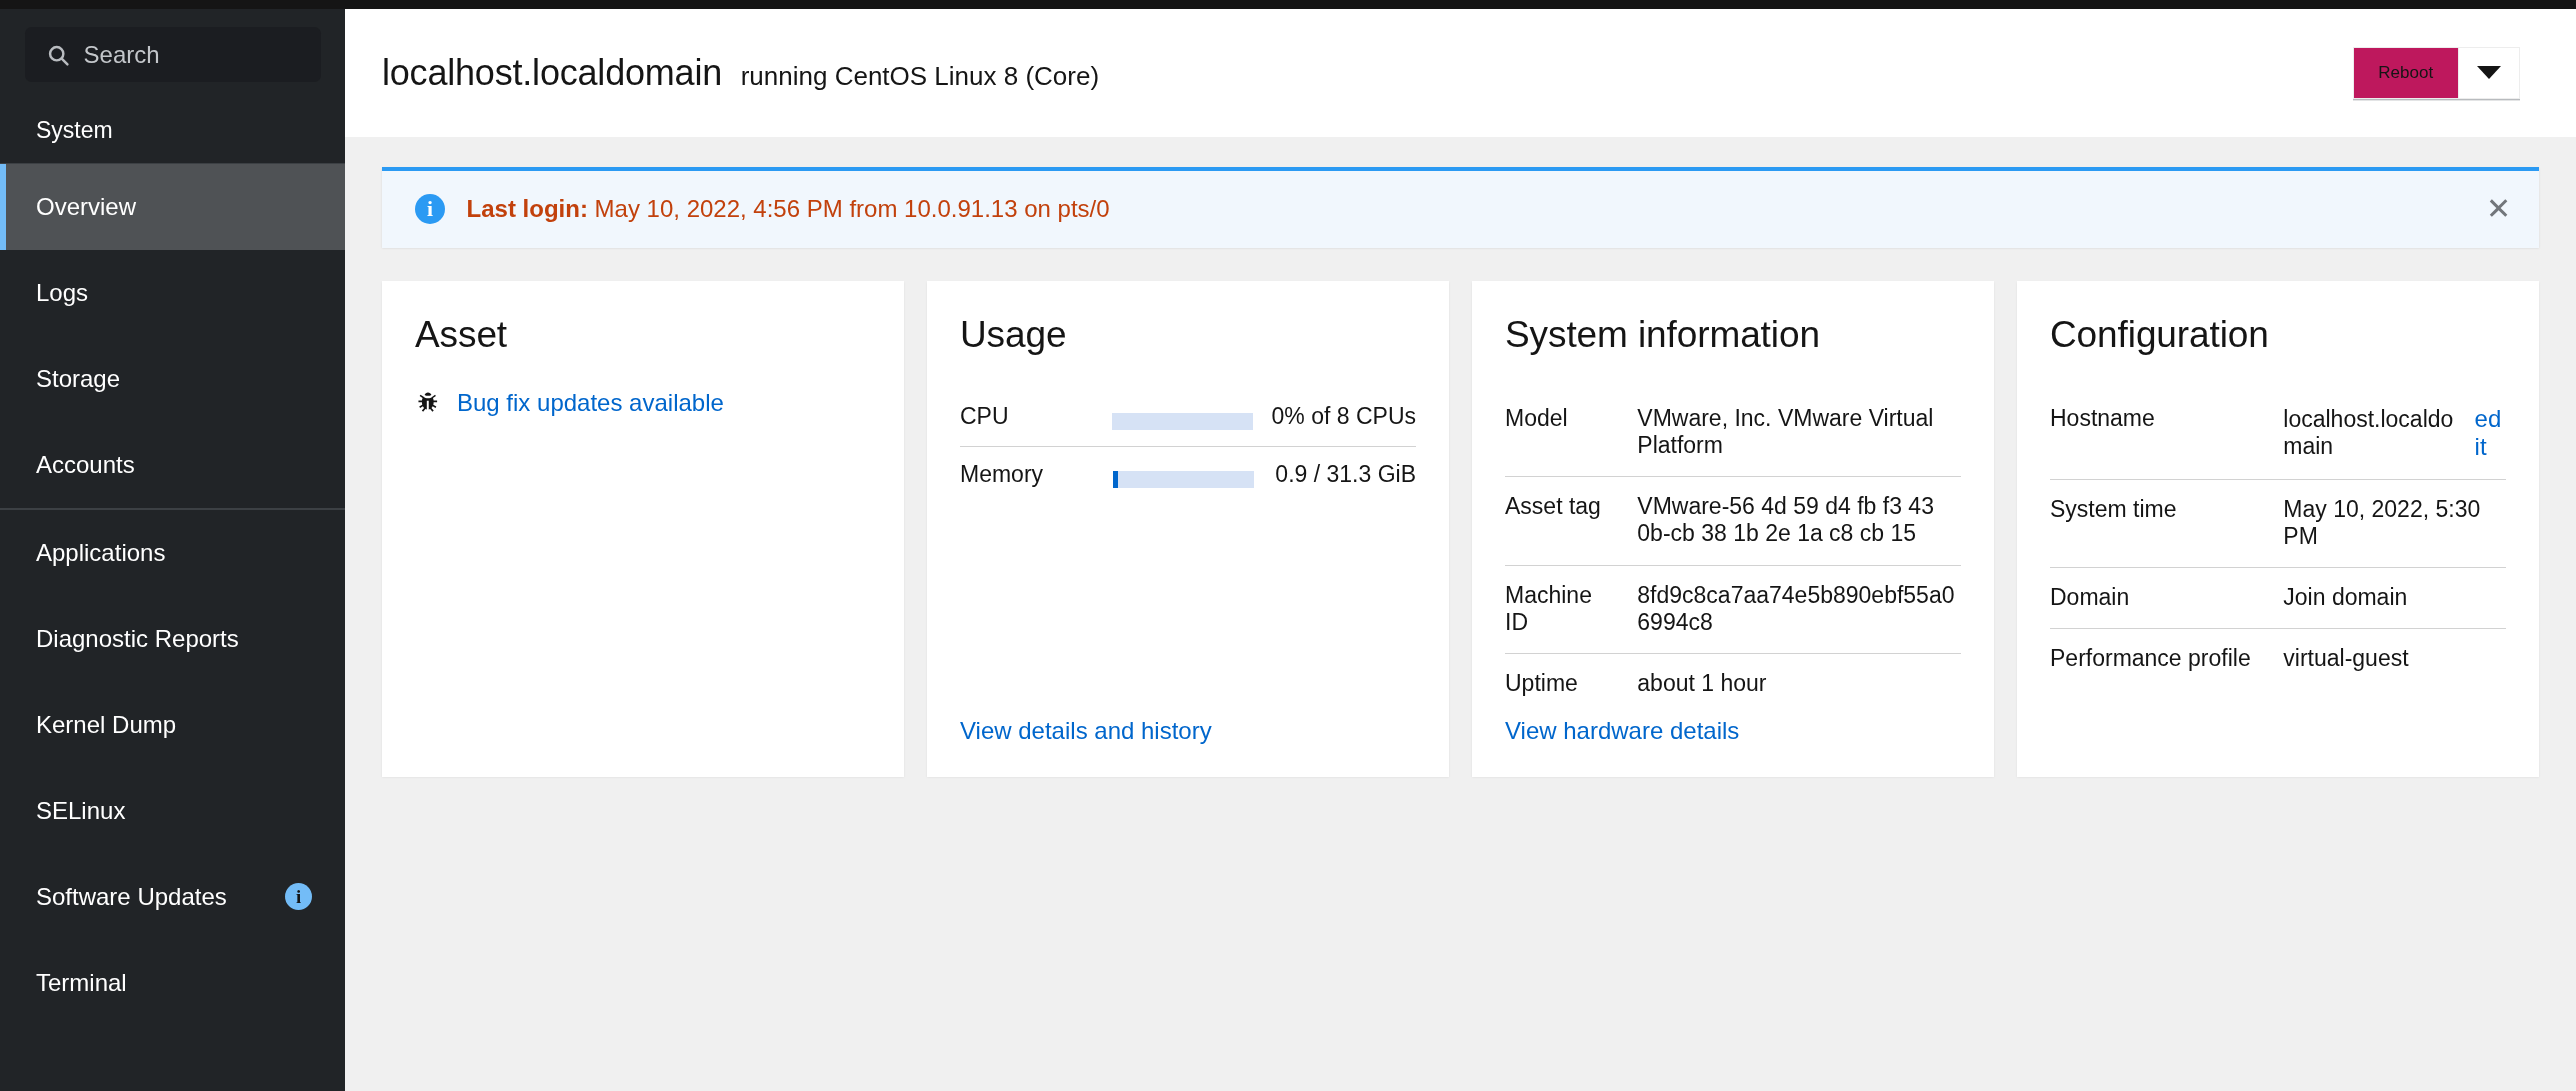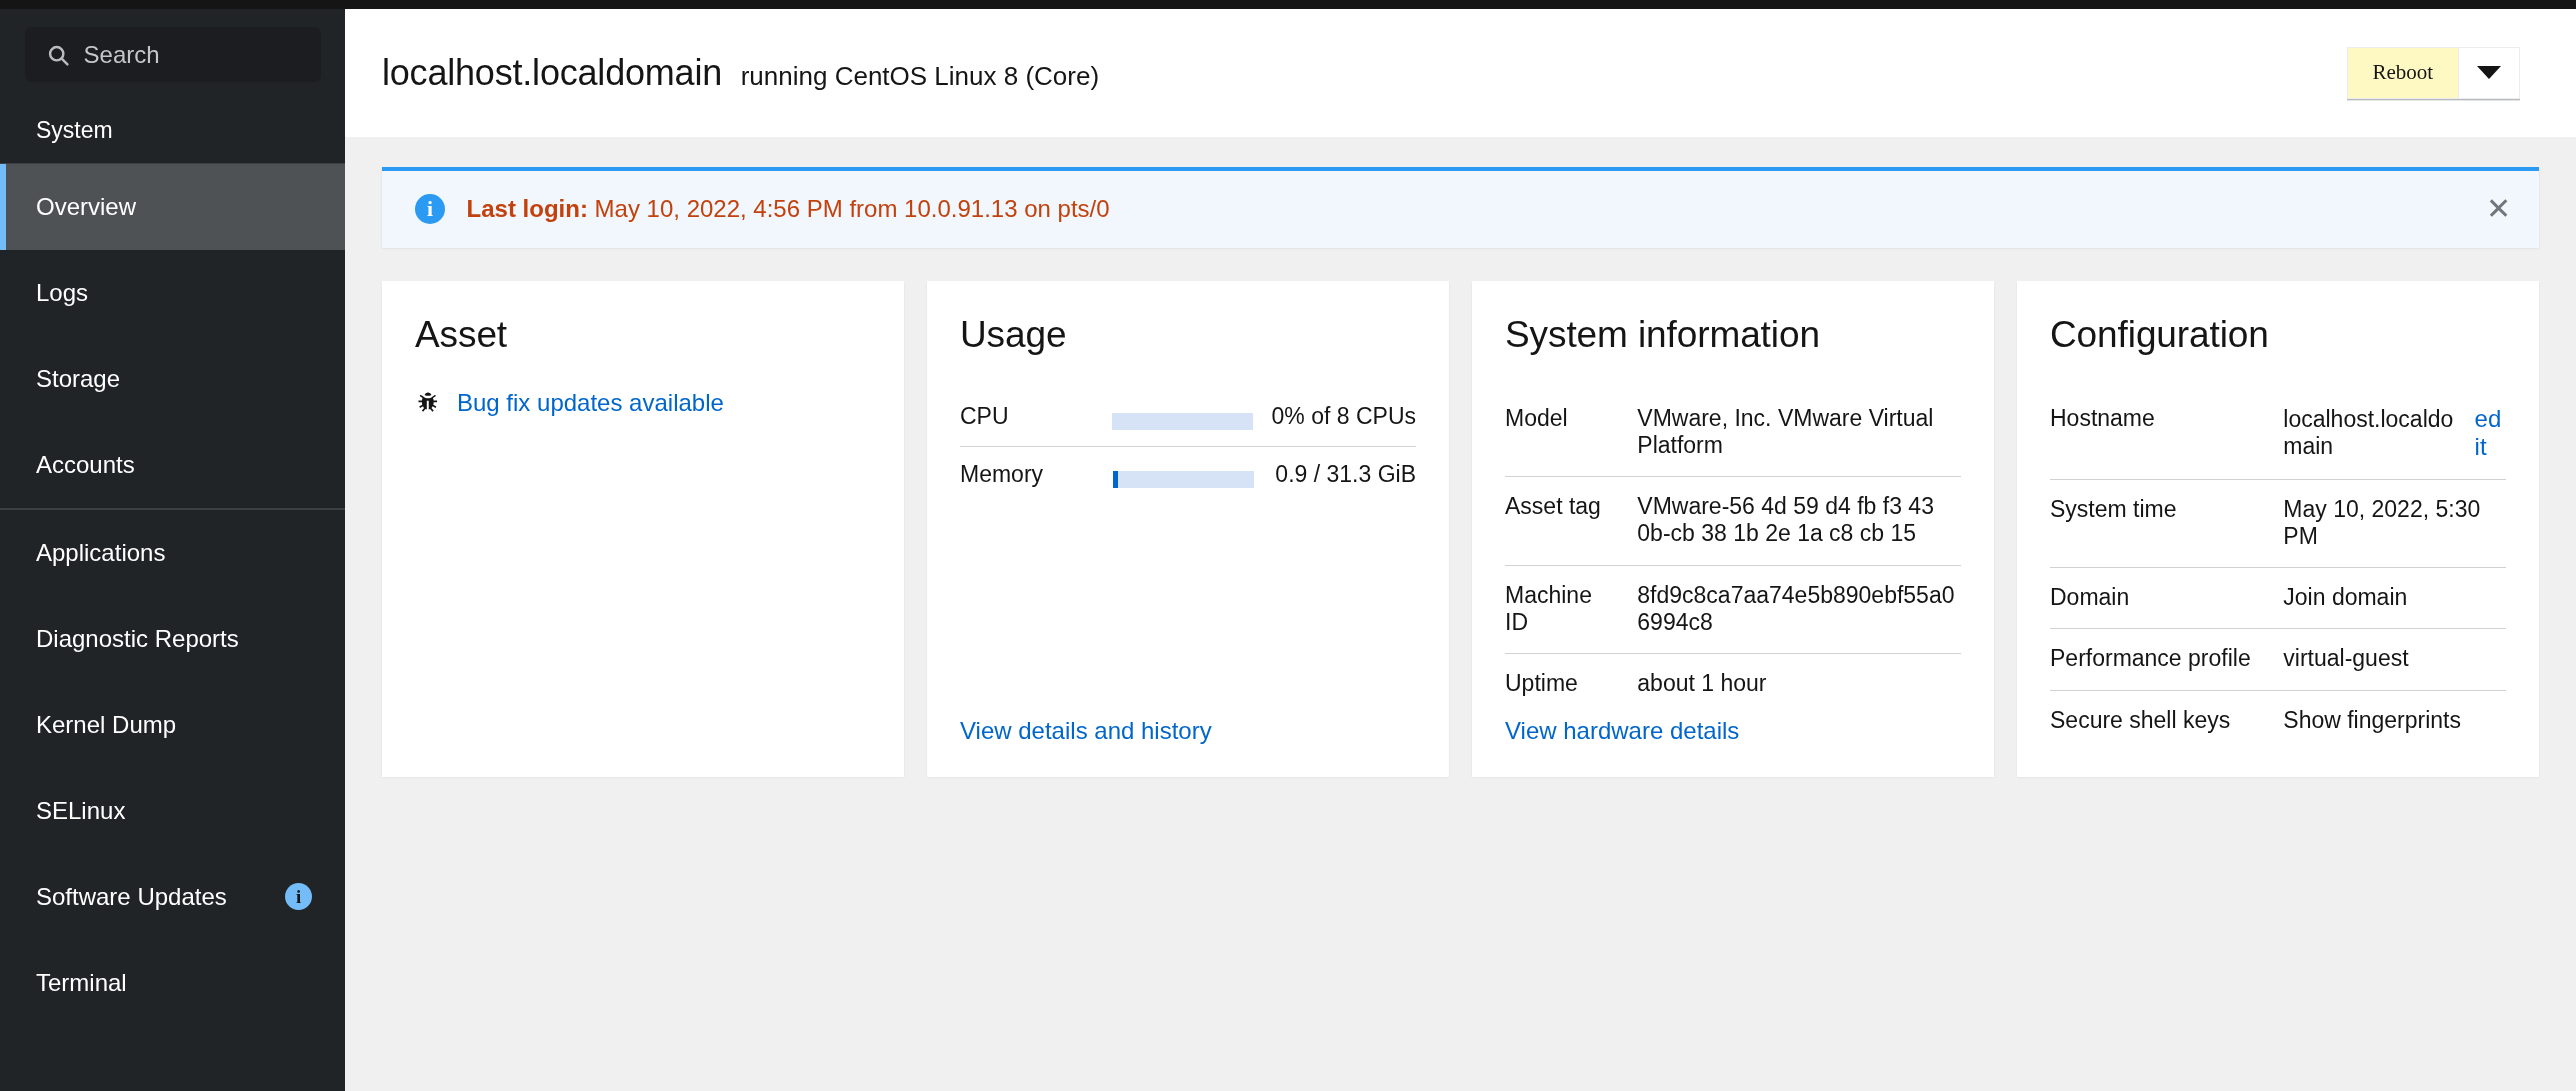--- a/index.html
+++ b/index.html
@@ -83,23 +83,23 @@
   .header-spacer { flex: 1 1 auto; }
   .split-button {
     display: flex; align-items: stretch;
     border: 1.4px solid #ededed;
     box-shadow: 0 1.4px 0 #b8bbbe;
     background: #ffffff;
     height: 52px;
   }
   .split-button .sb-main {
     display: flex; align-items: center;
-    padding: 0 24.5px; font-size: 21px; color: #151515;
-    background: #fef9c3; border: none;
-    font-family: Liberation Serif, serif;
+    padding: 0 24.5px; font-size: 17px; color: #151515;
+    background: #be185d; border: none;
+    font-family: Liberation Sans, sans-serif;
     white-space: nowrap;
   }
   .split-button .sb-sep { width: 1.4px; background: #ededed; }
   .split-button .sb-caret {
     display: flex; align-items: center; justify-content: center;
     width: 60px; background: #ffffff; border: none;
   }
   .caret-glyph {
     width: 0; height: 0;
     border-left: 12.2px solid transparent;
@@ -361,24 +361,20 @@
               <a class="info-val link">May 10, 2022, 5:30 PM</a>
             </div>
             <div class="info-row cfg-row">
               <span class="info-key">Domain</span>
               <a class="info-val link">Join domain</a>
             </div>
             <div class="info-row cfg-row">
               <span class="info-key">Performance profile</span>
               <a class="info-val link">virtual-guest</a>
             </div>
-            <div class="info-row cfg-row">
-              <span class="info-key">Secure shell keys</span>
-              <a class="info-val link">Show fingerprints</a>
-            </div>
           </div>
         </section>
 
       </div>
     </div>
   </div>
 </div>
 
 
 </body></html>

